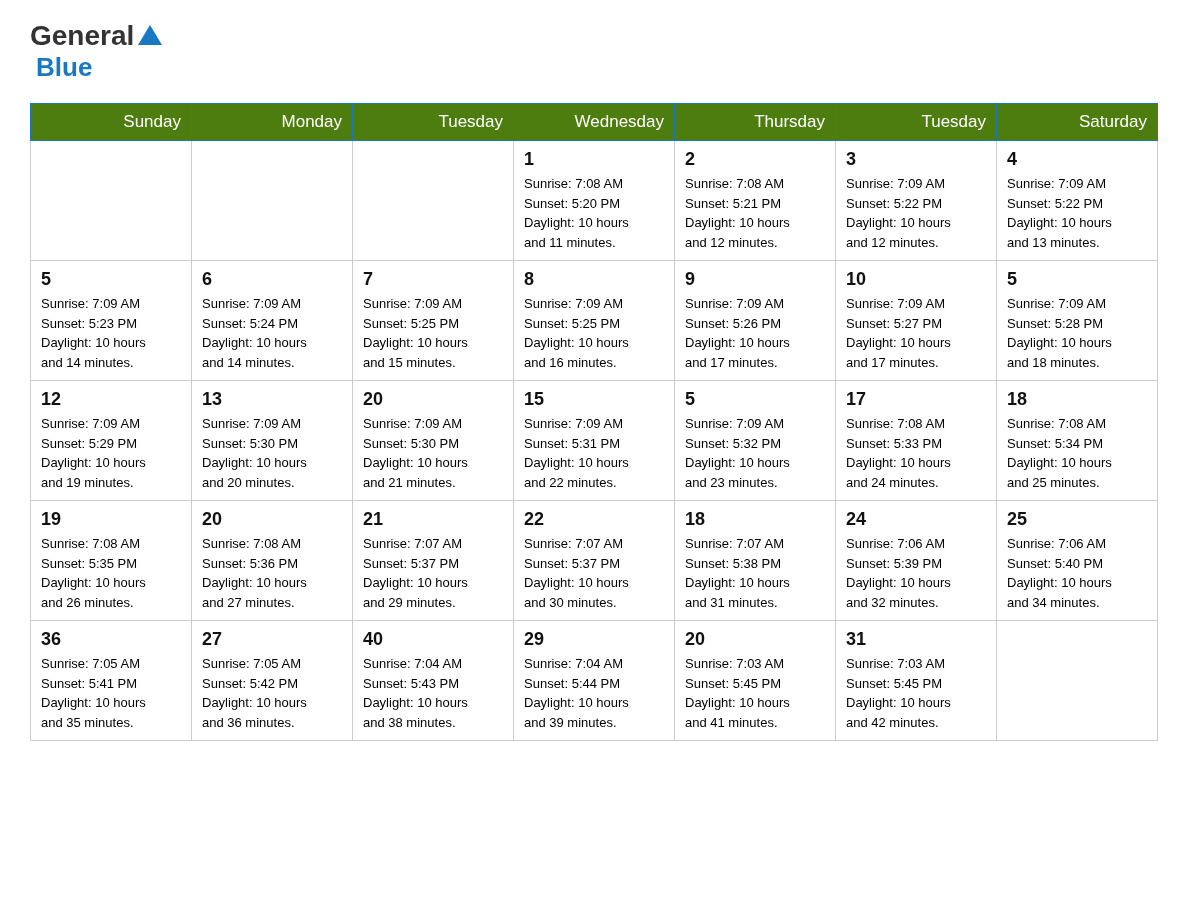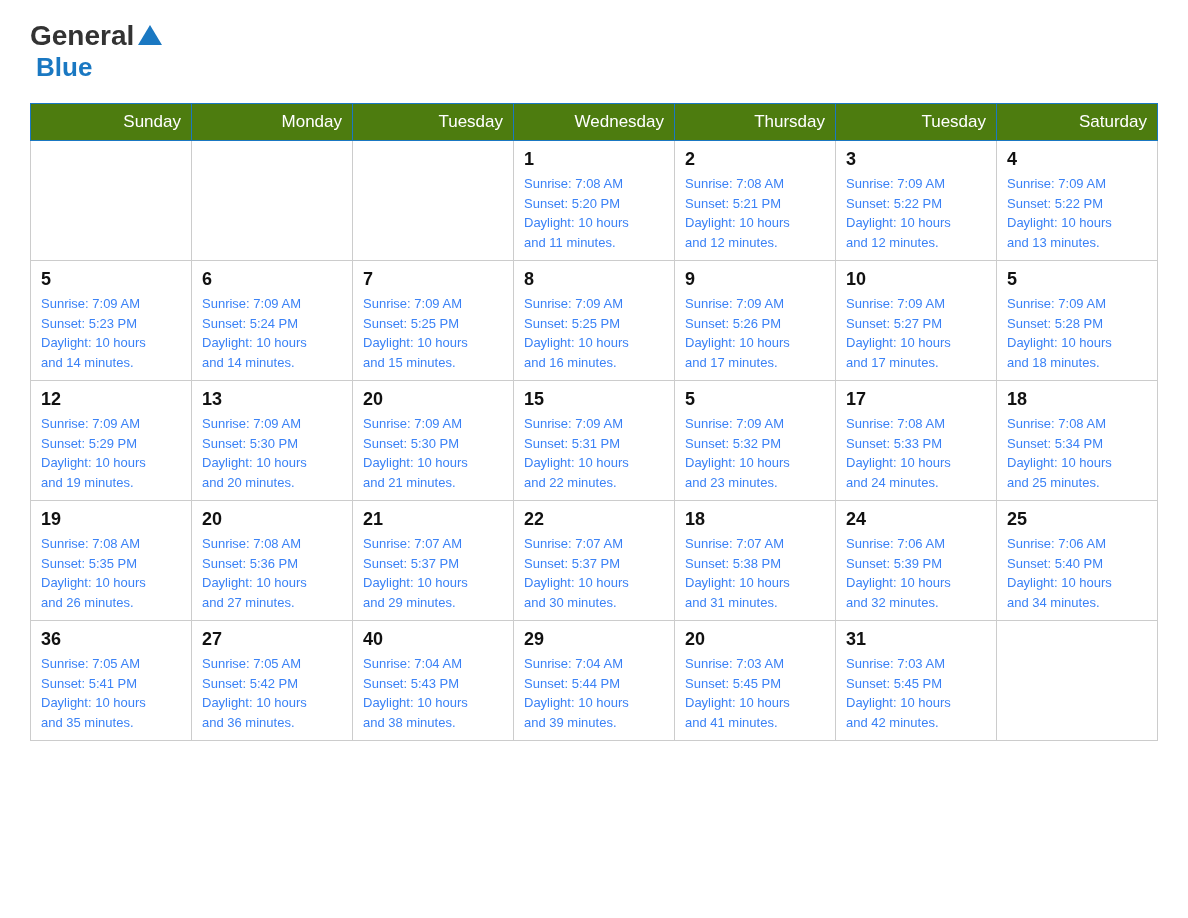--- a/index.html
+++ b/index.html
@@ -86,21 +86,21 @@
     }
     .day-number {
       font-size: 18px;
       font-weight: bold;
       color: #111;
       display: block;
       margin-bottom: 4px;
     }
     .day-info {
       font-size: 13px;
-      color: #3b82f6;
+      color: #000000;
       line-height: 1.5;
     }
     .empty-cell {
       background: #fff;
     }
   </style>
 </head>
 <body>
 
 <div class="header">

